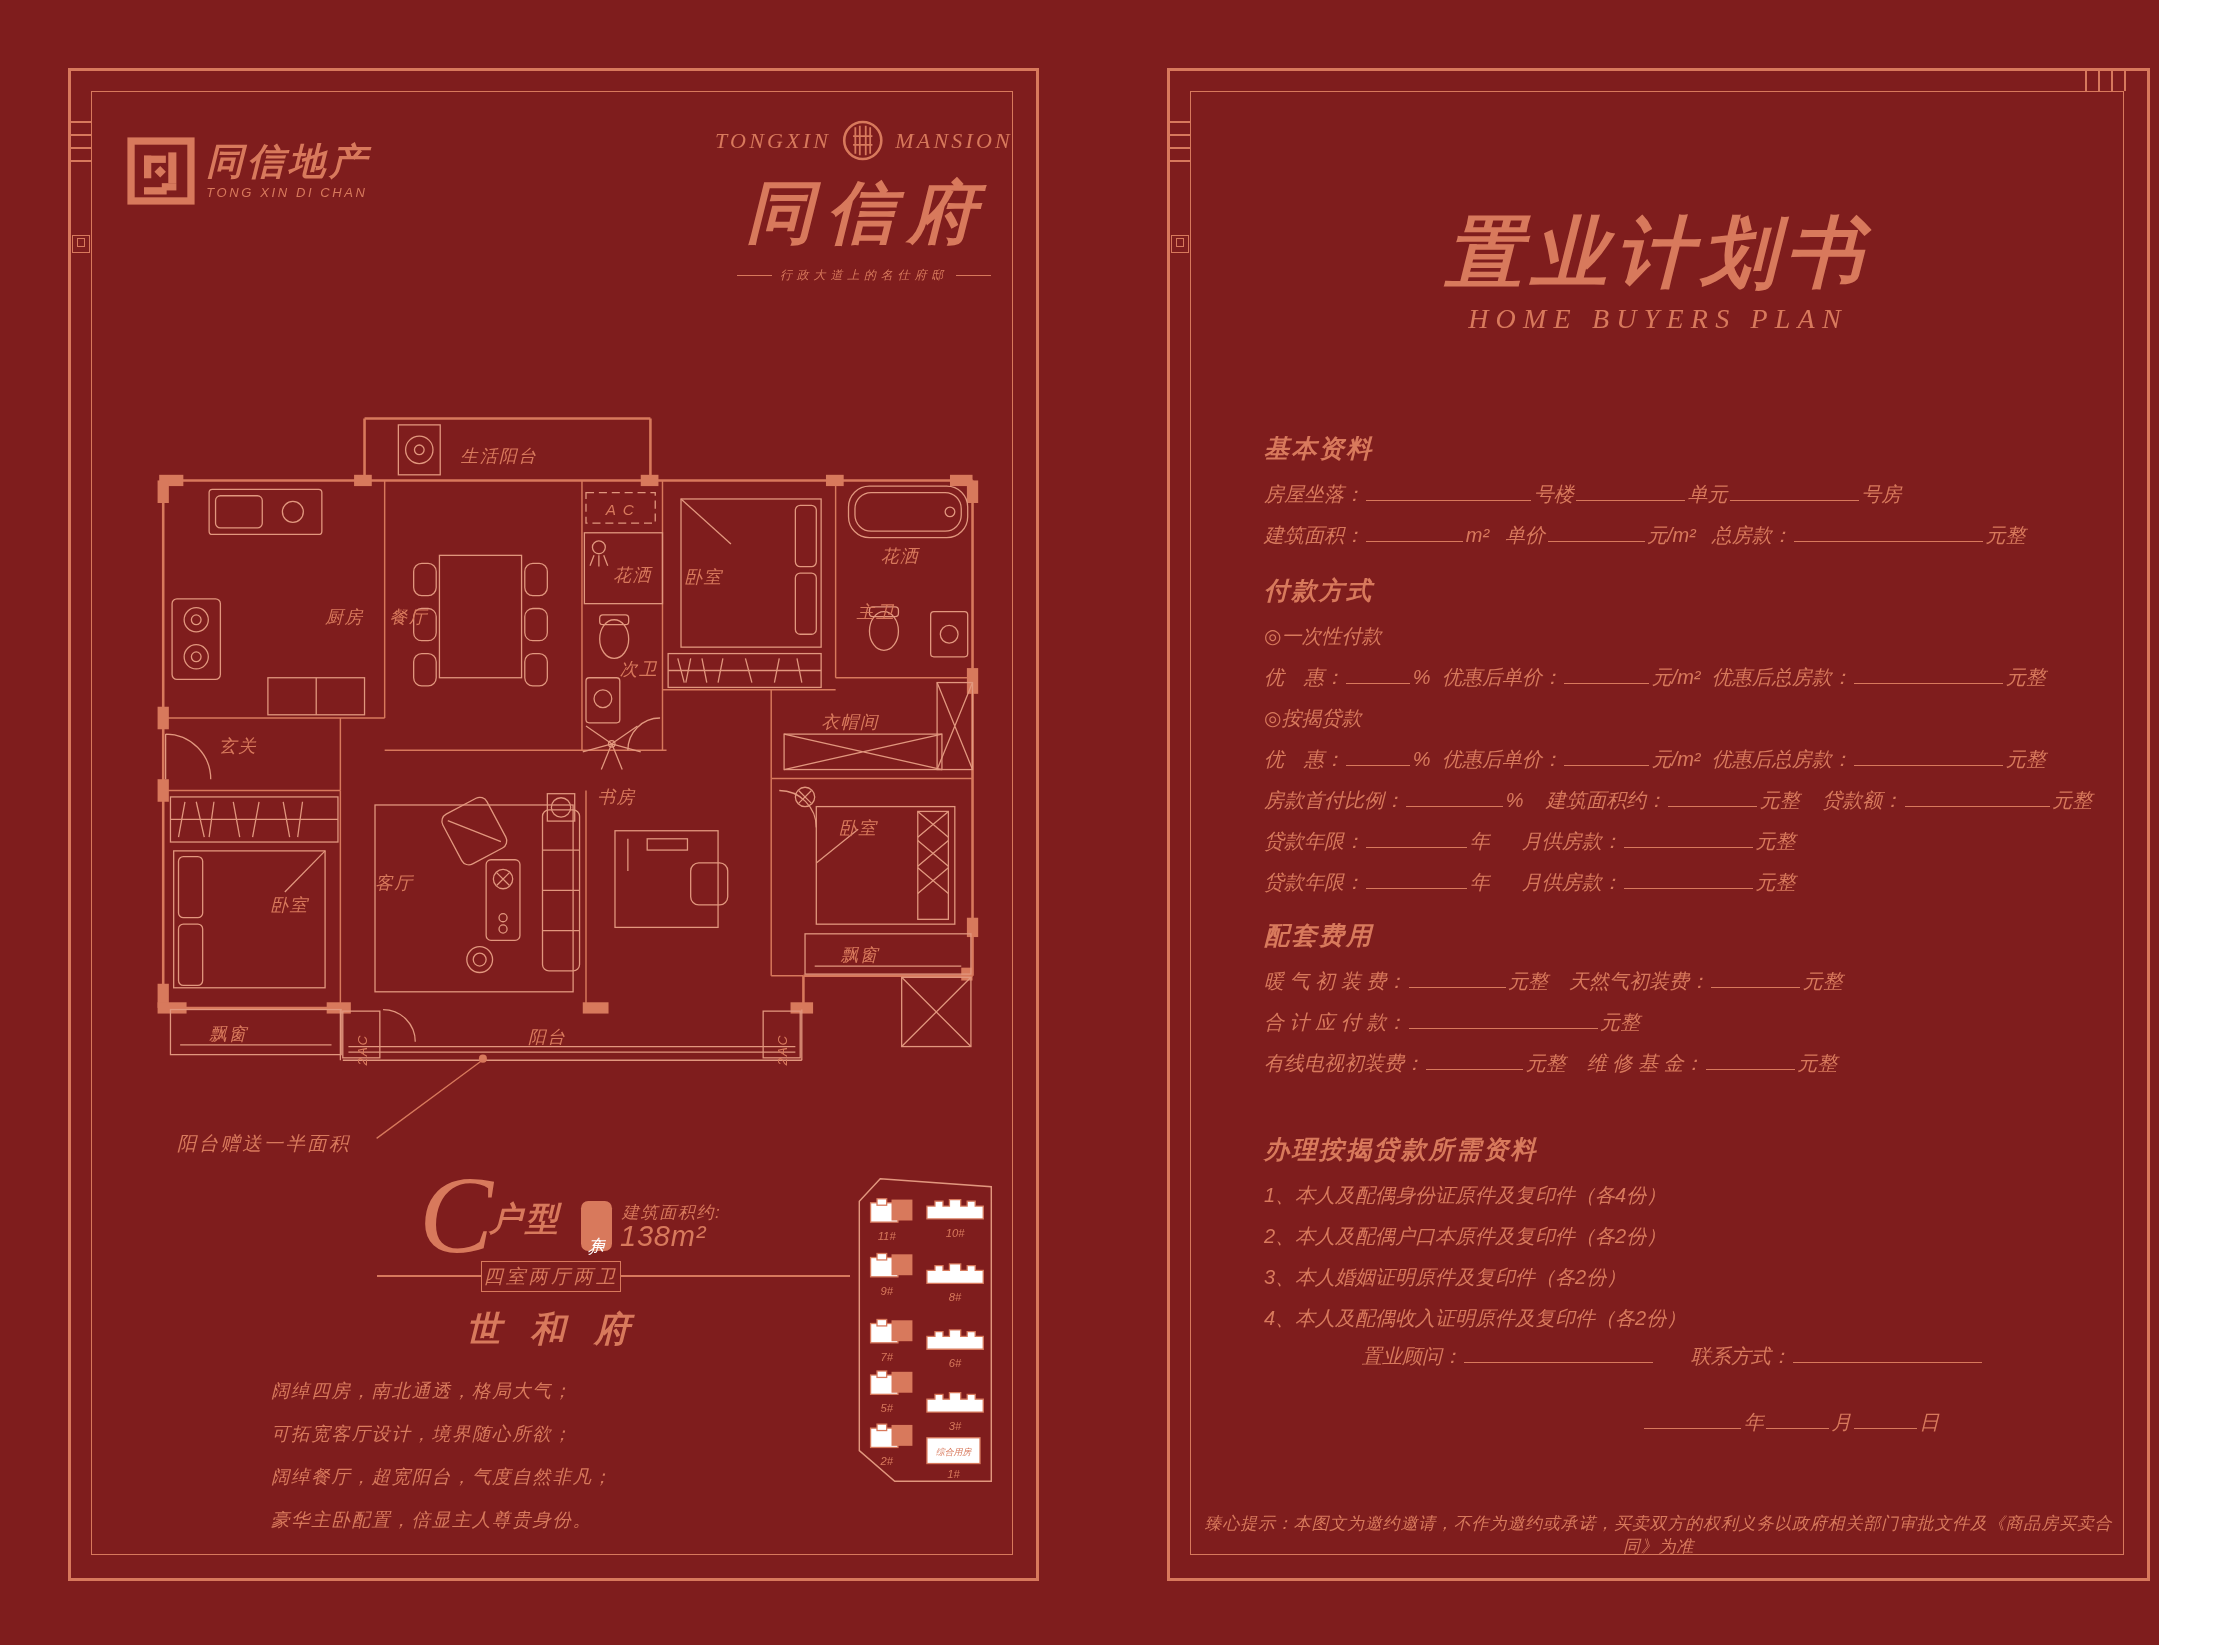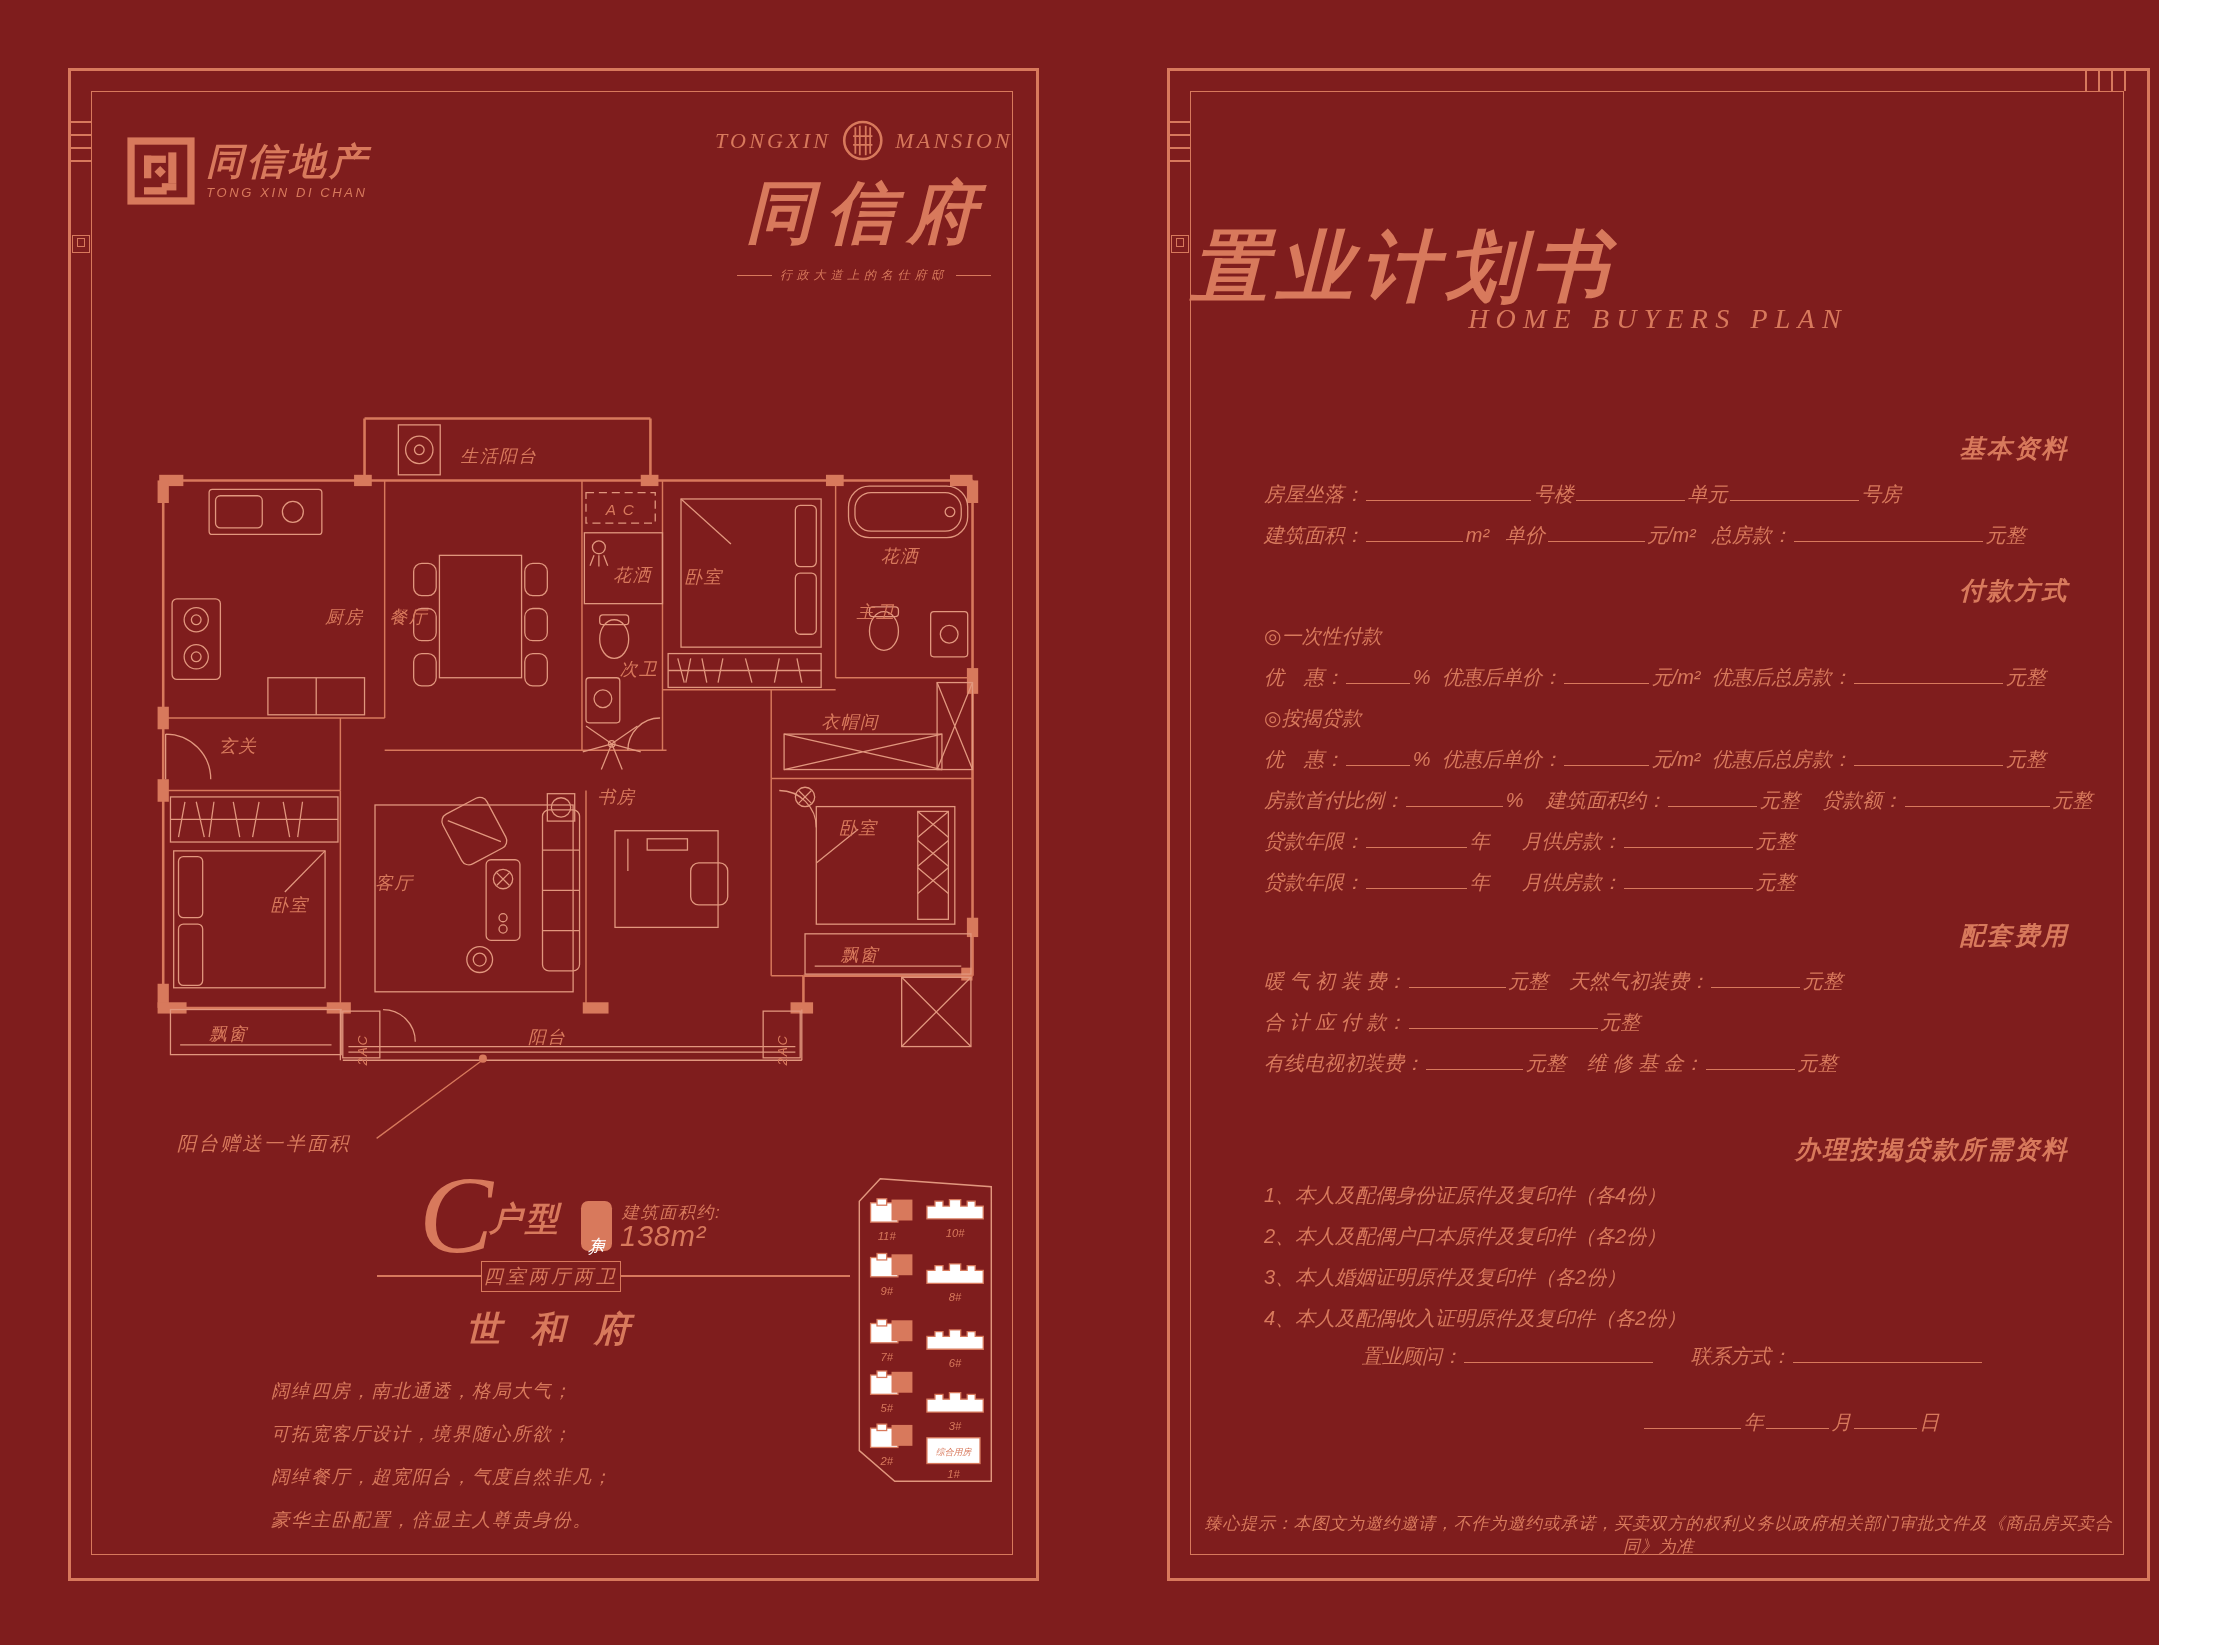--- a/index.html
+++ b/index.html
@@ -37,26 +37,26 @@
   .u-area-label{position:absolute;left:622px;top:1201px;font-size:17px;letter-spacing:1.6px;}
   .u-area-value{position:absolute;left:620px;top:1220px;font-size:29px;letter-spacing:0.8px;}
   .u-rule{position:absolute;top:1275px;height:1.6px;background:var(--c);}
   .u-tagbox{position:absolute;left:481px;top:1261px;width:138px;height:29px;border:1.6px solid var(--c);
             text-align:center;line-height:29px;font-size:19.3px;letter-spacing:3.2px;}
   .u-name{position:absolute;left:311px;top:1306px;width:483px;text-align:center;font-size:35px;
           font-weight:bold;letter-spacing:9.7px;}
   .u-desc{position:absolute;left:271px;top:1369px;width:564px;text-align:left;font-size:18.5px;
           letter-spacing:1.6px;line-height:43px;color:var(--c);}
   
-  .doc-title{position:absolute;left:1191px;top:216px;width:934px;text-align:left;
+  .doc-title{position:absolute;left:1191px;top:202px;width:934px;text-align:center;
              font-size:77px;font-weight:bold;letter-spacing:8px;}
   .doc-sub{position:absolute;left:1191px;top:303px;width:934px;text-align:center;
            font-family:"Liberation Serif","DejaVu Serif",serif;font-size:28px;letter-spacing:7.2px;}
   .fsec{position:absolute;left:1264px;width:805px;}
-  .sec-h{font-size:25px;font-weight:bold;letter-spacing:2.4px;text-align:right;height:35px;line-height:35px;margin-bottom:8px;}
+  .sec-h{font-size:25px;font-weight:bold;letter-spacing:2.4px;text-align:left;height:35px;line-height:35px;margin-bottom:8px;}
   .frow{height:41px;line-height:41px;font-size:20px;white-space:nowrap;}
   .blank{display:inline-block;height:24px;border-bottom:1.6px solid var(--c);vertical-align:baseline;margin:0 2.4px;}
   .gap{display:inline-block;height:0.8px;}
   .disclaimer{position:absolute;left:1193px;top:1512px;width:931px;text-align:center;font-size:17px;letter-spacing:0.8px;}
   svg text{font-family:"Liberation Sans","DejaVu Sans",sans-serif;}
 </style>
 </head>
 <body>
 
 <div class="canvas">

